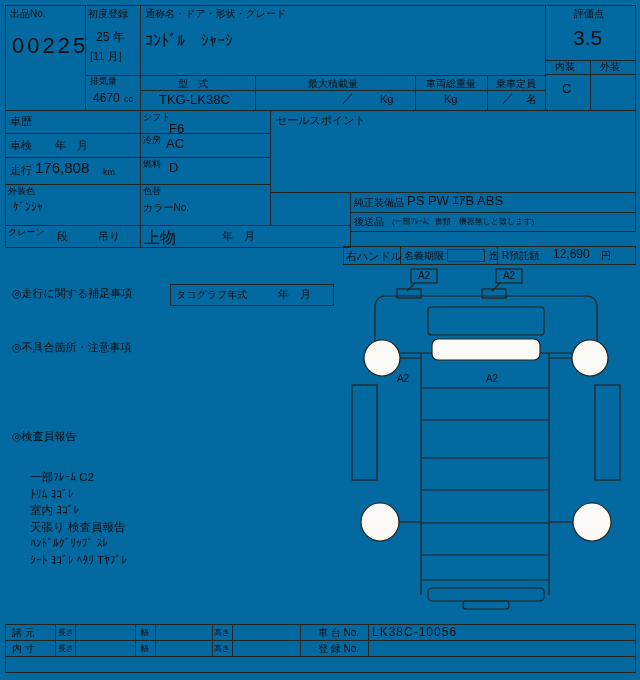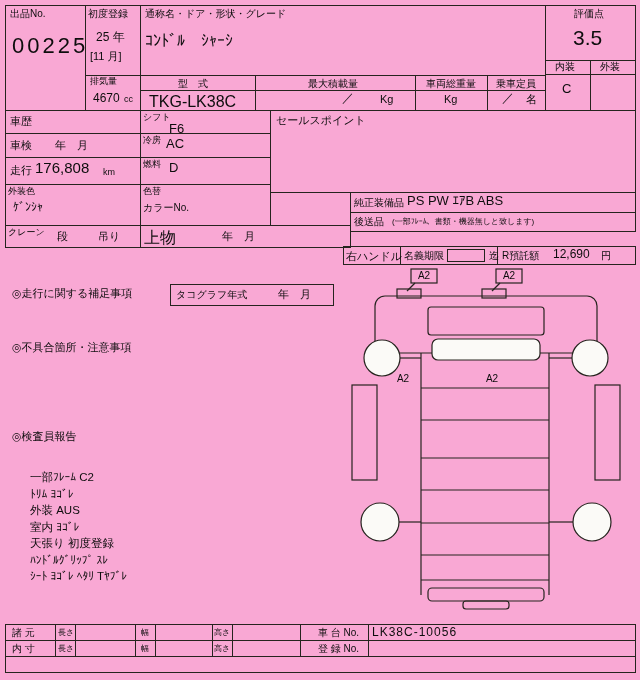--- a/index.html
+++ b/index.html
@@ -1,18 +1,18 @@
 <!DOCTYPE html>
 <html><head>
 <meta charset="utf-8">
 <style>
   * { margin:0; padding:0; box-sizing:border-box; }
   html,body { background:#e9e7e3; }
   body { font-family:"Liberation Sans","DejaVu Sans",sans-serif; color:#0d0d0d; }
-  #sheet { position:relative; width:640px; height:680px; background:#f9a8d4; overflow:hidden; }
+  #sheet { position:relative; width:640px; height:680px; background:#0369a1; overflow:hidden; }
   .h, .v { position:absolute; background:#26241f; }
   .h { height:1px; }
   .v { width:1px; }
   .t { position:absolute; white-space:pre; line-height:1.1; letter-spacing:0; }
   .box { position:absolute; border:1px solid #26241f; background:transparent; }
   .list { position:absolute; left:30px; top:444px; width:300px; font-size:11.5px;margin-top:25px; }
   .list div { line-height:16.5px; }
   svg text { font-family:"Liberation Sans","DejaVu Sans",sans-serif; }
 </style>
 </head>
@@ -76,21 +76,21 @@
   <span class="t" style="left:145px;top:32px;font-size:16px">ｺﾝﾄﾞﾙ　ｼｬｰｼ</span>
   <span class="t" style="left:574px;top:8px;font-size:10px">評価点</span>
   <span class="t" style="left:573px;top:26px;font-size:21px">3.5</span>
   <span class="t" style="left:555px;top:61px;font-size:10px">内装</span>
   <span class="t" style="left:600px;top:61px;font-size:10px">外装</span>
   <span class="t" style="left:562px;top:82px;font-size:13px">C</span>
   <span class="t" style="left:90px;top:77px;font-size:9px">排気量</span>
   <span class="t" style="left:93px;top:92px;font-size:12px">4670</span>
   <span class="t" style="left:124px;top:95px;font-size:9px">cc</span>
   <span class="t" style="left:178px;top:78px;font-size:10px">型　式</span>
-  <span class="t" style="left:149px;top:93px;font-size:16px">TKG-LK38C</span>
+  <span class="t" style="left:159px;top:93px;font-size:13px">TKG-LK38C</span>
   <span class="t" style="left:308px;top:78px;font-size:10px">最大積載量</span>
   <span class="t" style="left:342px;top:92px;font-size:12px">／</span>
   <span class="t" style="left:380px;top:93px;font-size:11px">Kg</span>
   <span class="t" style="left:426px;top:78px;font-size:10px">車両総重量</span>
   <span class="t" style="left:444px;top:93px;font-size:11px">Kg</span>
   <span class="t" style="left:496px;top:78px;font-size:10px">乗車定員</span>
   <span class="t" style="left:502px;top:92px;font-size:12px">／</span>
   <span class="t" style="left:526px;top:93px;font-size:11px">名</span>
 
   <span class="t" style="left:10px;top:115px;font-size:11px">車歴</span>
@@ -130,23 +130,22 @@
 
   <span class="t" style="left:12px;top:287px;font-size:11px">◎走行に関する補足事項</span>
   <div class="box" style="left:170px;top:284px;width:164px;height:22px"></div>
   <span class="t" style="left:176px;top:289px;font-size:10px">タコグラフ年式</span>
   <span class="t" style="left:278px;top:288px;font-size:11px">年　月</span>
   <span class="t" style="left:12px;top:341px;font-size:11px">◎不具合箇所・注意事項</span>
   <span class="t" style="left:12px;top:430px;font-size:11px">◎検査員報告</span>
   <div class="list">
     <div>一部ﾌﾚｰﾑ C2</div>
     <div>ﾄﾘﾑ ﾖｺﾞﾚ</div>
-    <div>外装 AUS</div>
     <div>室内 ﾖｺﾞﾚ</div>
-    <div>天張り 初度登録</div>
+    <div>天張り 検査員報告</div>
     <div>ﾊﾝﾄﾞﾙｸﾞﾘｯﾌﾟ ｽﾚ</div>
     <div>ｼｰﾄ ﾖｺﾞﾚ ﾍﾀﾘ Tﾔﾌﾞﾚ</div>
   </div>
 
   <svg width="290" height="355" viewBox="0 0 290 355" style="position:absolute;left:345px;top:265px">
     <g fill="none" stroke="#26241f" stroke-width="1.2">
 
       <rect x="66" y="4" width="26" height="14"></rect>
       <rect x="151" y="4" width="26" height="14"></rect>
       <line x1="70" y1="18" x2="62" y2="26"></line>

